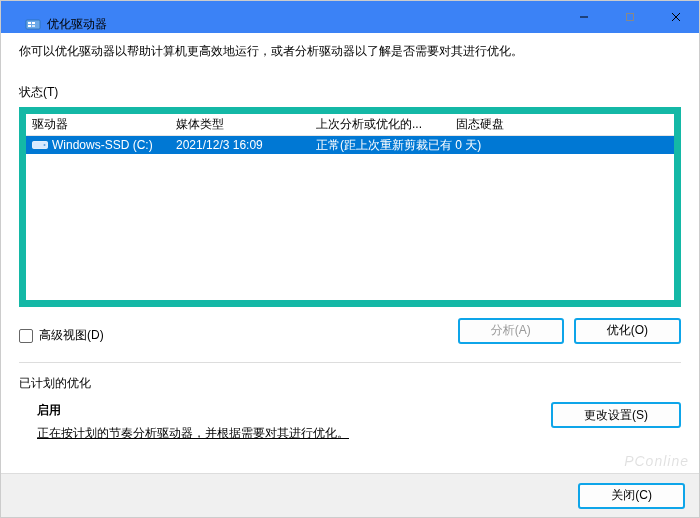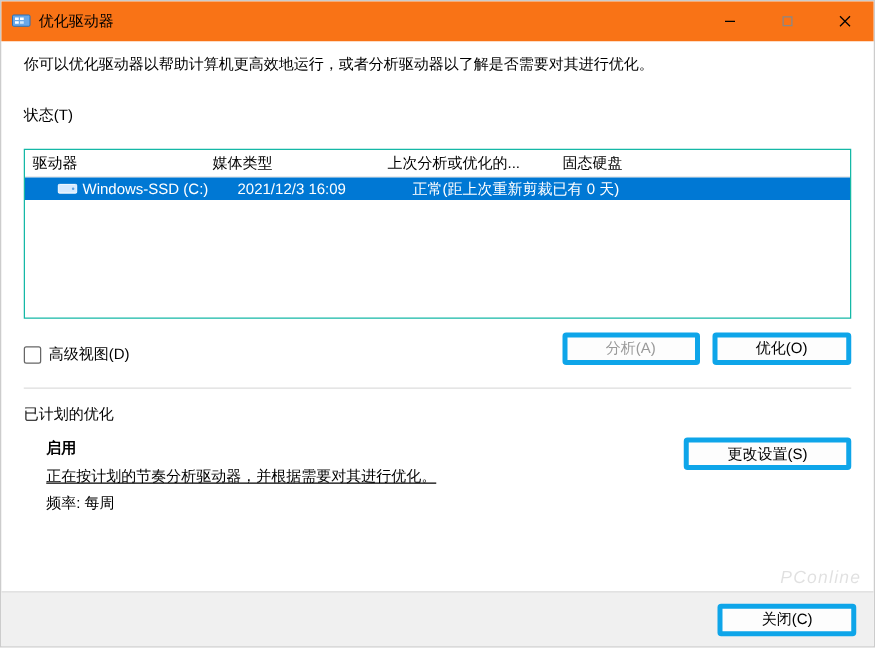--- a/index.html
+++ b/index.html
@@ -13,23 +13,23 @@
     color: #000;
     overflow: hidden;
     border: 1px solid #ccc;
     position: relative;
   }
 
   
   .titlebar {
     height: 32px;
     display: flex;
-    align-items: center;
-    padding-left: 8px;
-    background: #f97316;
+    align-items: flex-end;
+    padding-left: 24px;
+    background: #3b82f6;
   }
   .titlebar .app-icon {
     width: 16px; height: 16px;
     margin-right: 6px;
     display: inline-flex;
     align-items: center; justify-content: center;
   }
   .titlebar .title-text { font-size: 12px; }
   .win-controls {
     margin-left: auto;
@@ -49,26 +49,26 @@
     padding: 6px 18px 0 18px;
   }
   .description {
     font-size: 12px;
     margin-bottom: 24px;
     margin-top: 4px;
   }
 
   .section-label {
     font-size: 12px;
-    margin-bottom: 18px;
+    margin-bottom: 6px;
   }
 
   .drives-box {
-    border: 1px solid #14b8a6;
-    height: 136px;
+    border: 7px solid #14b8a6;
+    height: 200px;
     background: #fff;
     overflow: hidden;
   }
   .drives-header {
     display: flex;
     font-size: 12px;
     border-bottom: 1px solid #e5e5e5;
     background: #fff;
     height: 22px;
     align-items: center;
@@ -76,21 +76,20 @@
   .col-drive { width: 150px; padding-left: 6px; }
   .col-media { width: 140px; }
   .col-last  { width: 140px; }
   .col-state { flex: 1; }
 
   .drives-body .row {
     display: flex;
     height: 18px;
     align-items: center;
     font-size: 12px;
-    padding-left: 20px;
   }
   .row.selected {
     background: #0078d4;
     color: #fff;
   }
   .row .col-drive {
     display: flex;
     align-items: center;
     gap: 4px;
   }
@@ -113,21 +112,21 @@
   }
 
   .buttons-right {
     display: flex;
     gap: 10px;
     margin-left: auto;
   }
   .btn {
     min-width: 100px;
     height: 26px;
-    border: 4px solid #0ea5e9;
+    border: 2px solid #0ea5e9;
     border-radius: 3px;
     background: #fdfdfd;
     display: flex;
     align-items: center;
     justify-content: center;
     font-size: 12px;
     padding: 0 31px;
   }
   .btn.disabled { color: #9a9a9a; }
 
@@ -253,21 +252,20 @@
     </div>
   </div>
 
   <div class="divider"></div>
 
   <div class="schedule-title">已计划的优化</div>
   <div class="schedule-body">
     <div class="schedule-left">
       <div class="enable-label">启用</div>
       <div class="schedule-desc">正在按计划的节奏分析驱动器，并根据需要对其进行优化。</div>
-      <div class="schedule-freq">频率: 每周</div>
     </div>
     <div>
       <div class="btn" style="min-width:120px">更改设置(S)</div>
     </div>
   </div>
 </div>
 
 <div class="watermark">PConline</div>
 
 <div class="footer">

